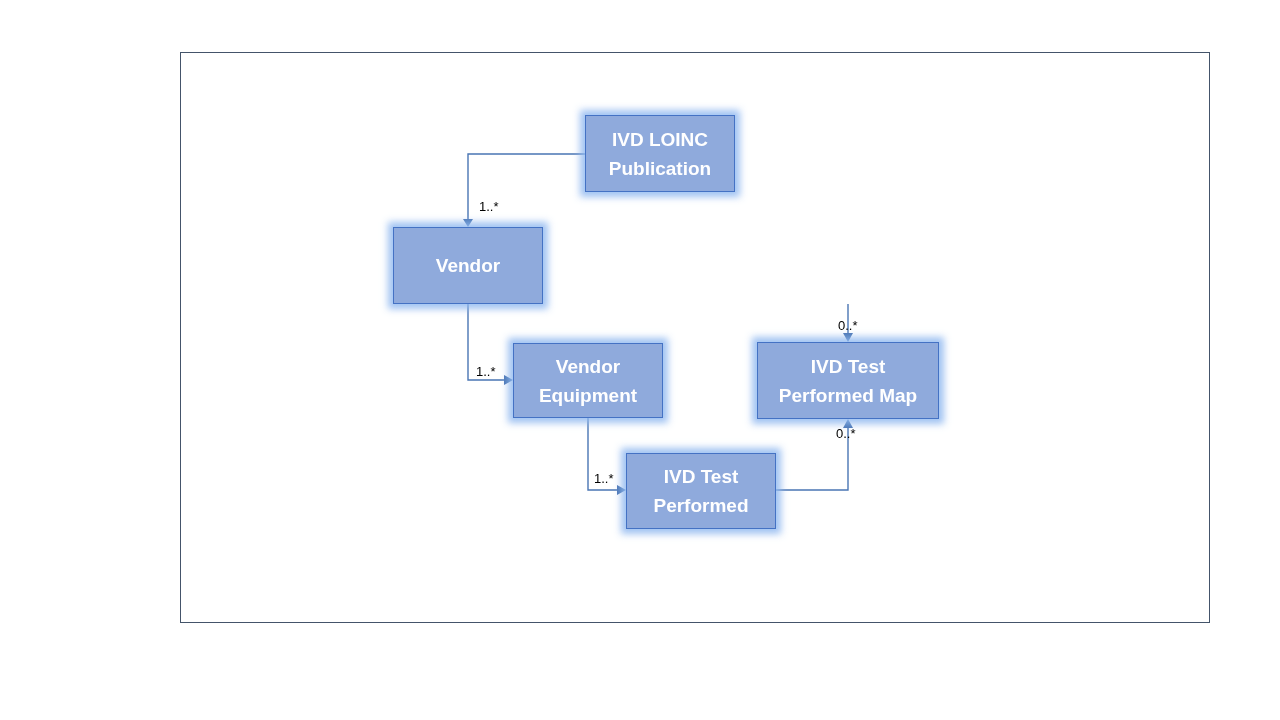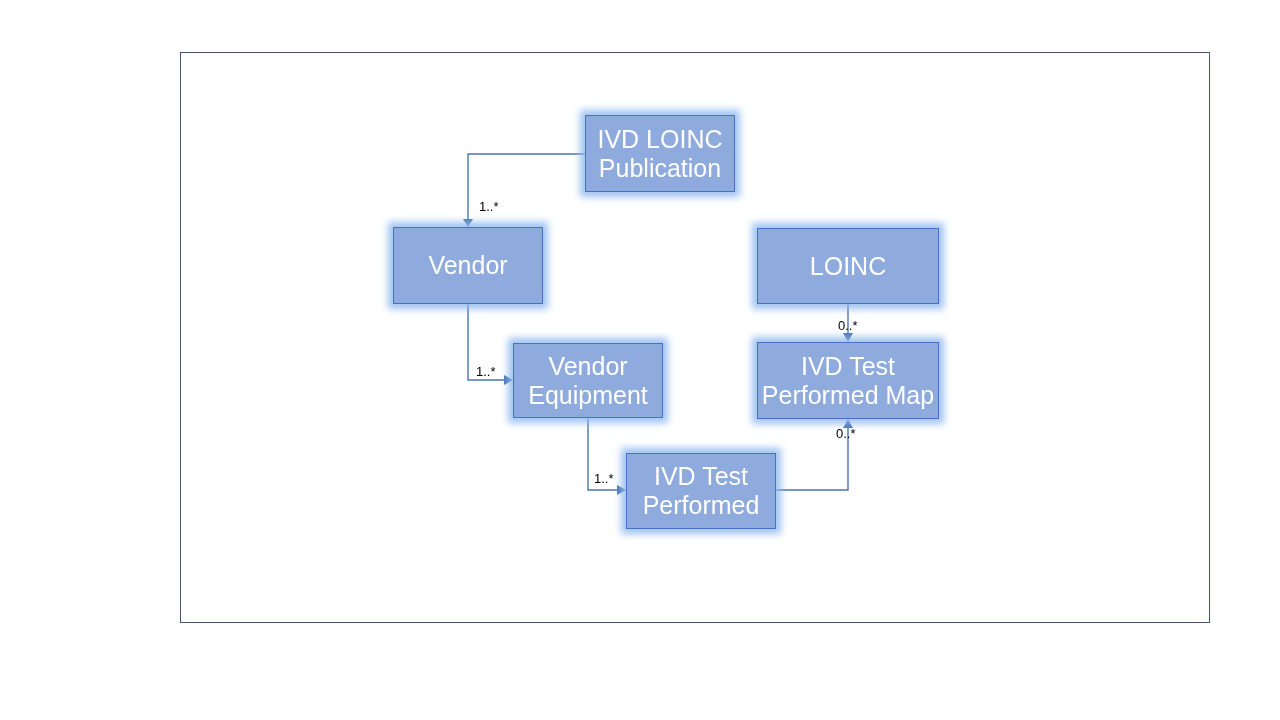--- a/index.html
+++ b/index.html
@@ -51,23 +51,24 @@
     background: var(--node-fill);
     border: 1.6px solid var(--node-border);
     box-shadow: 0 0 7px 5px var(--node-glow);
     display: flex;
     align-items: center;
     justify-content: center;
     text-align: center;
   }
   .node .node-label {
     color: var(--node-text-color);
-    font-size: 25px;
+    font-size: 19px;
     line-height: 29px;
     white-space: pre-line;
+    font-weight: bold;
   }
   .n-pub    { left: 585px; top: 115px; width: 150px; height: 77px; }
   .n-vendor { left: 393px; top: 227px; width: 150px; height: 77px; }
   .n-loinc  { left: 757px; top: 228px; width: 182px; height: 76px; }
   .n-map    { left: 757px; top: 342px; width: 182px; height: 77px; }
   .n-equip  { left: 513px; top: 343px; width: 150px; height: 75px; }
   .n-test   { left: 626px; top: 453px; width: 150px; height: 76px; }
   .card-label {
     position: absolute;
     color: var(--label-color);
@@ -113,23 +114,20 @@
 
   <div class="node n-pub">
     <span class="node-label">IVD LOINC
 Publication</span>
   </div>
 
   <div class="node n-vendor">
     <span class="node-label">Vendor</span>
   </div>
 
-  <div class="node n-loinc">
-    <span class="node-label">LOINC</span>
-  </div>
 
   <div class="node n-map">
     <span class="node-label">IVD Test
 Performed Map</span>
   </div>
 
   <div class="node n-equip">
     <span class="node-label">Vendor
 Equipment</span>
   </div>

